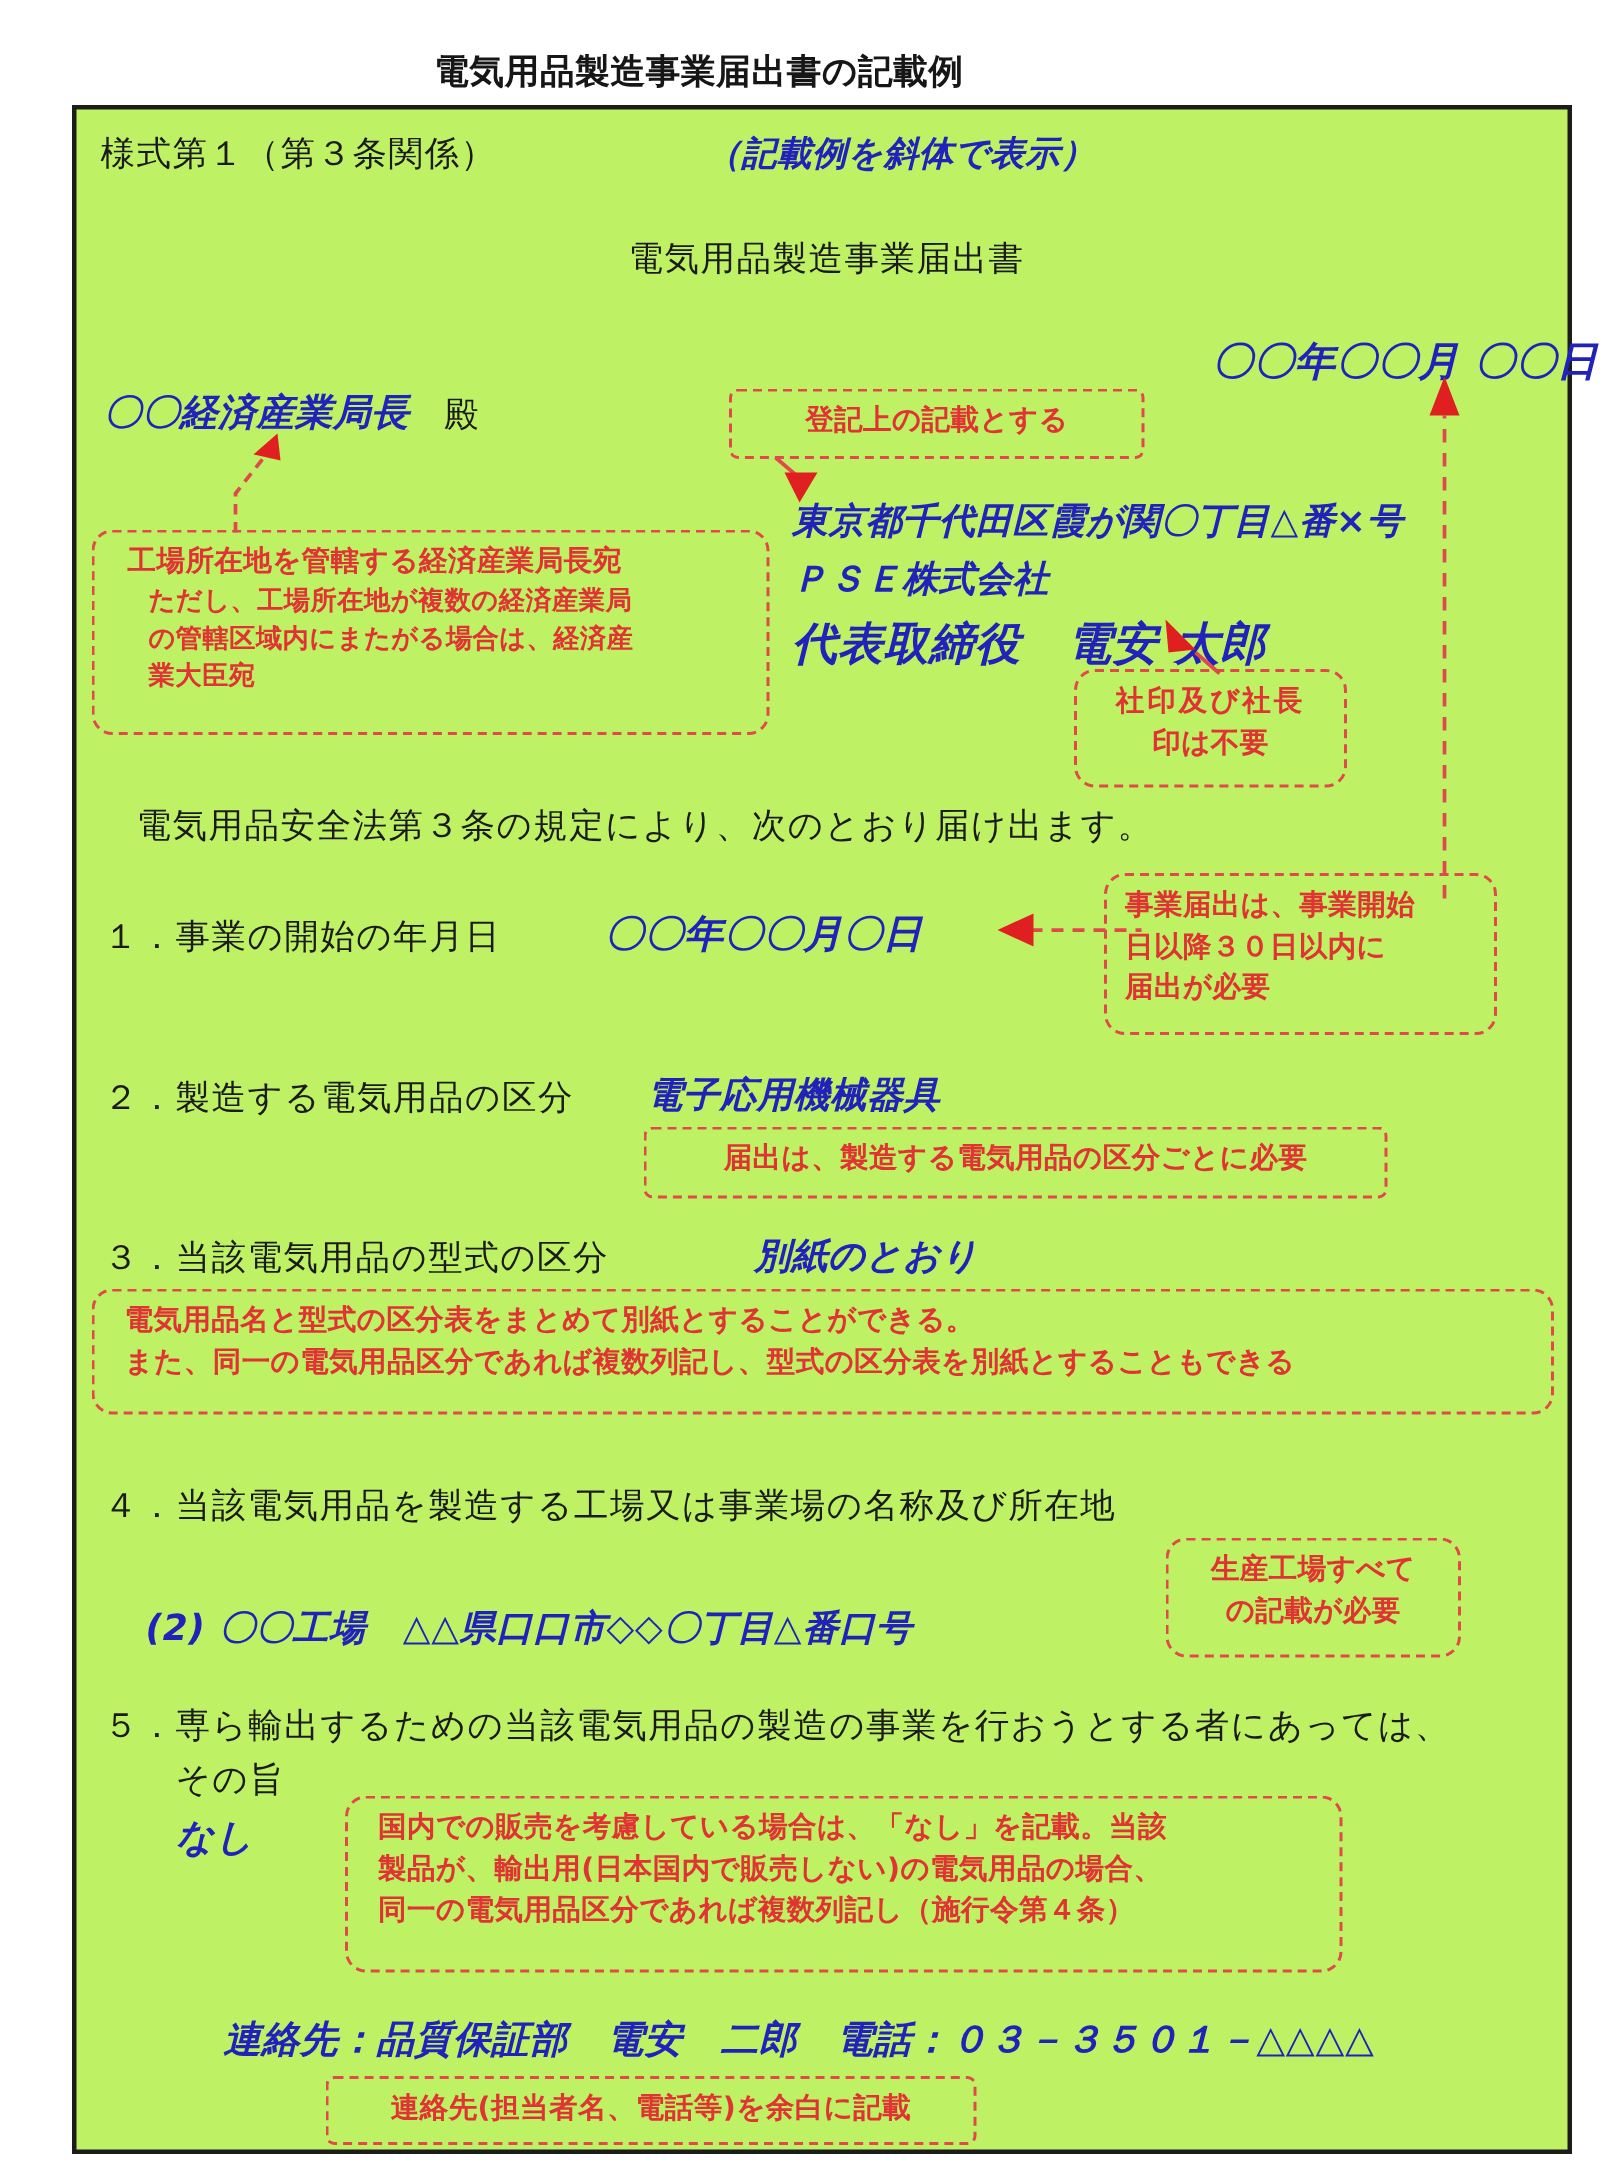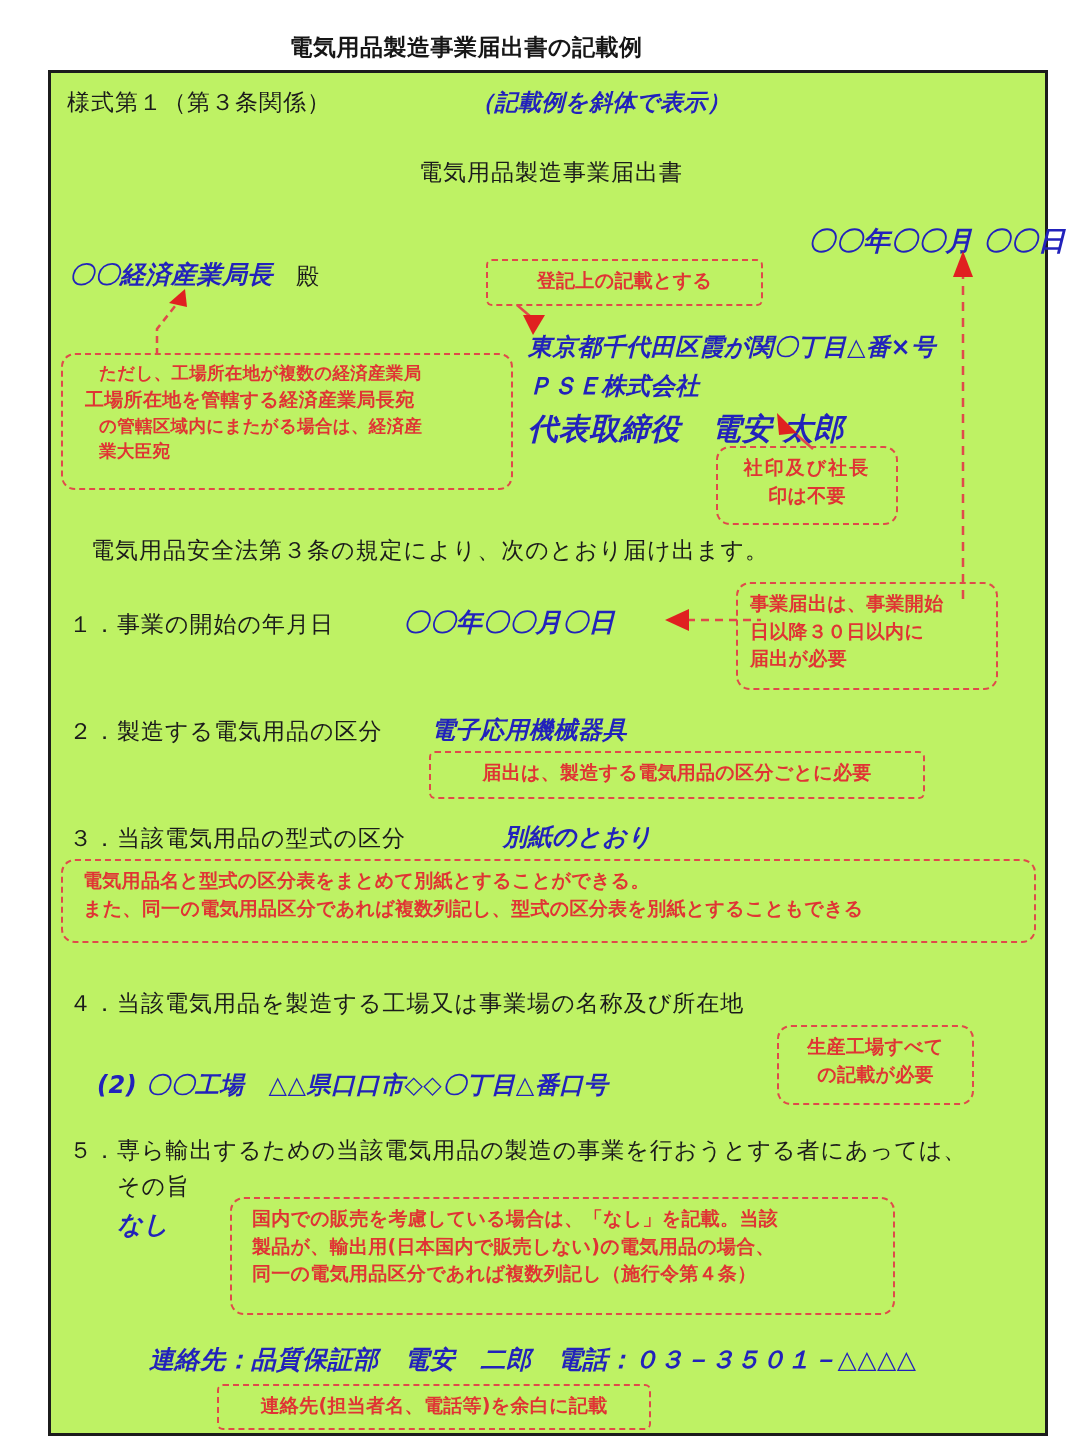--- a/index.html
+++ b/index.html
@@ -149,22 +149,22 @@
     <div class="abs example" style="left:66px; top:1135px; font-size:25px;">なし</div>
 
     <div class="abs example" style="left:98px; top:1270px; font-size:25px;">連絡先：品質保証部　電安　二郎　電話：０３－３５０１－△△△△</div>
 
     <svg class="connector" style="left:70px; top:208px; width:90px; height:78px;">
       <path d="M 36 74 L 36 48 L 58 20" stroke="#e04a4a" stroke-width="2.5" fill="none" stroke-dasharray="7,5"></path>
       <polygon points="64,8 66,26 48,22" fill="#e02020"></polygon>
     </svg>
 
     <div class="callout" style="left:10px; top:280px; width:452px; height:137px;">
+      <div class="anno-text" style="margin-left:10px;">工場所在地を管轄する経済産業局長宛</div>
       <div class="anno-text sm" style="margin-left:24px;">ただし、工場所在地が複数の経済産業局</div>
-      <div class="anno-text" style="margin-left:10px;">工場所在地を管轄する経済産業局長宛</div>
       <div class="anno-text sm" style="margin-left:24px;">の管轄区域内にまたがる場合は、経済産</div>
       <div class="anno-text sm" style="margin-left:24px;">業大臣宛</div>
     </div>
 
     <div class="callout sharp" style="left:435px; top:186px; width:277px; height:47px;">
       <div class="anno-text" style="text-align:center;">登記上の記載とする</div>
     </div>
 
     <svg class="connector" style="left:460px; top:230px; width:60px; height:40px;">
       <path d="M 6 2 L 20 14" stroke="#e04a4a" stroke-width="2.5" fill="none"></path>

